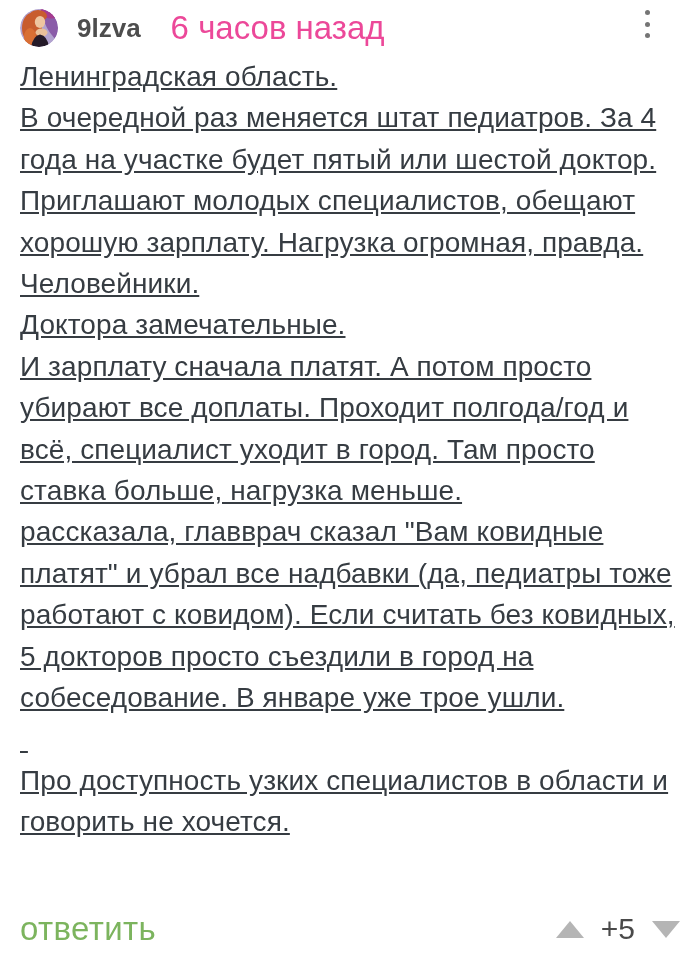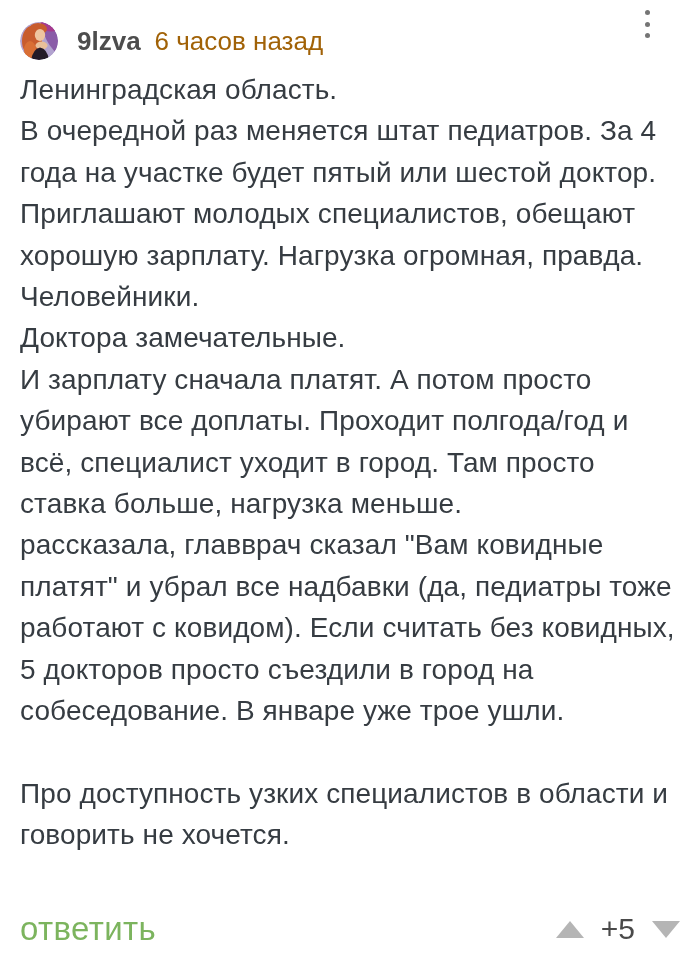--- a/index.html
+++ b/index.html
@@ -15,43 +15,43 @@
     width: 700px;
     height: 960px;
     box-sizing: border-box;
     padding: 0 20px;
     background: #ffffff;
   }
   
   .comment-header {
     display: flex;
     align-items: center;
-    padding-top: 21px;
+    padding-top: 8px;
     height: 40px;
     position: relative;
   }
   .avatar {
     width: 38px;
     height: 38px;
     border-radius: 50%;
     overflow: hidden;
     flex: 0 0 auto;
     cursor: pointer;
   }
   .username {
     margin-left: 19px;
     font-size: 26px;
     font-weight: bold;
     color: #4d4d4d;
     cursor: pointer;
   }
   .timestamp {
-    margin-left: 14px;
-    font-size: 26px;
-    color: #a16207;
+    margin-left: 30px;
+    font-size: 33px;
+    color: #ec4899;
   }
   .kebab {
     position: absolute;
     right: 21px;
     top: 6px;
     width: 24px;
     height: 36px;
     display: flex;
     flex-direction: column;
     align-items: center;
@@ -68,20 +68,21 @@
   
   .comment-body {
     margin-top: 8px;
     font-size: 28px;
     line-height: 41.4px;
     color: #363c42;
     letter-spacing: 0.1px;
   }
   .text-line {
     white-space: nowrap;
+    text-decoration: underline;
   }
   
   .comment-footer {
     position: absolute;
     left: 20px;
     right: 20px;
     bottom: 12px;
     display: flex;
     align-items: center;
   }

